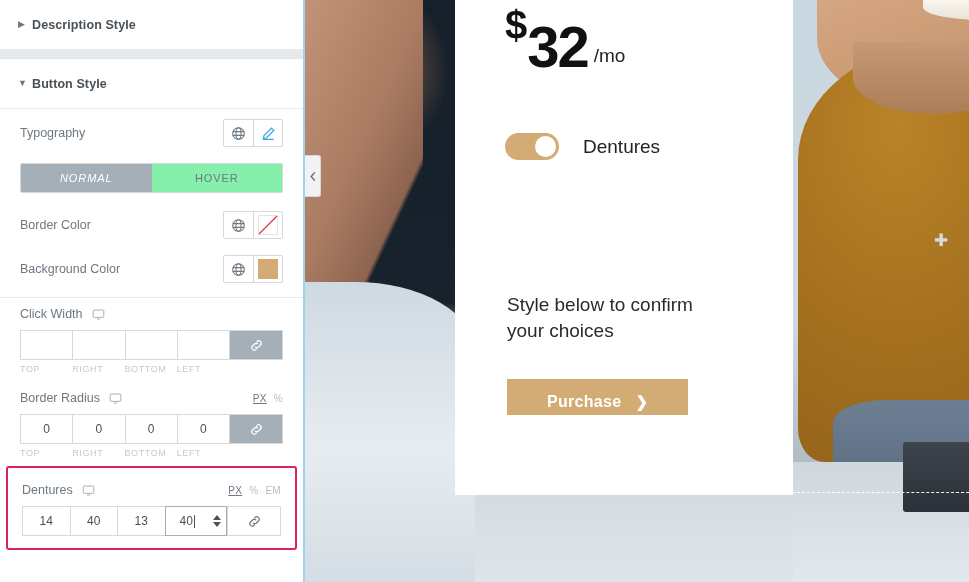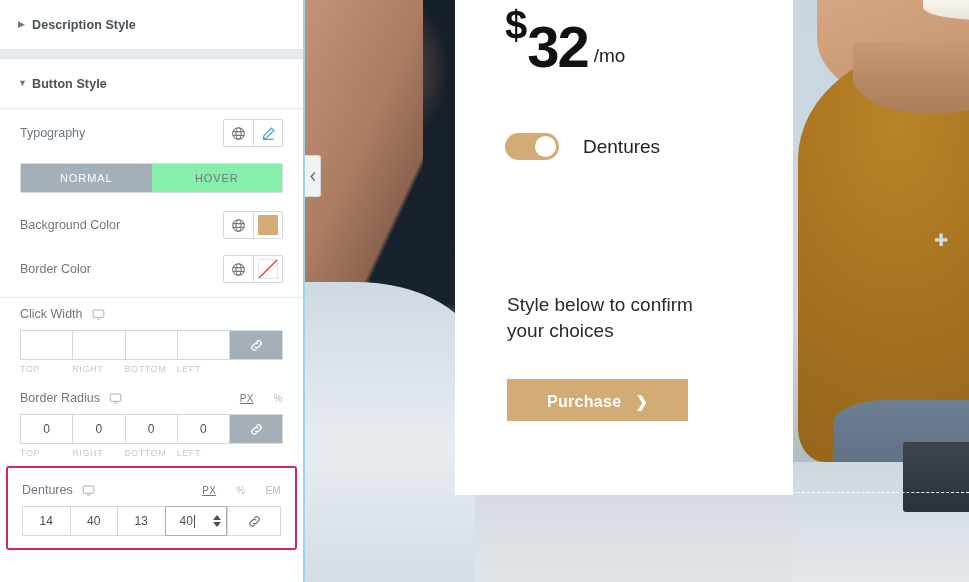--- a/index.html
+++ b/index.html
@@ -63,31 +63,31 @@
   
   .tabs {
     display: flex; margin: 6px 20px 10px 20px;
     border: 1px solid #d5d8dc; border-radius: 2px; overflow: hidden; height: 30px;
   }
   .tab {
     flex: 1; display: flex; align-items: center; justify-content: center;
     font-size: 11px; letter-spacing: .9px; color: #6d7882; cursor: pointer;
     background: #86efac;
   }
-  .tab.active { background: #a4afb7; color: #fff; }
+  .tab.active { background: #a4afb7; color: #fff; font-style: italic; }
 
   .divider { height:1px; background:#e6e9ec; margin: 6px 0 0 0; }
 
   
   .dim-block { padding: 0 20px; }
   .dim-head {
     display: flex; align-items: center; justify-content: space-between;
     height: 32px;
   }
-  .units { display: flex; gap: 20px; align-items: center; }
+  .units { display: flex; gap: 7px; align-items: center; }
   .unit {
     font-size: 10px; color: #b6bfc6; cursor: pointer; letter-spacing: .3px;
   }
   .unit.active { color: #6d7882; text-decoration: underline; }
 
   .dim-inputs { display: flex; height: 30px; }
   .dim-cell {
     flex: 1; border: 1px solid #d5d8dc; border-right: none;
     display: flex; align-items: center; justify-content: center;
     font-size: 12px; color: #495157; background: #fff; position: relative;
@@ -221,21 +221,21 @@
   }
   .feat-label { font-size: 19px; color: #222; }
 
   .confirm-text {
     position: absolute; left: 52px; top: 300px; width: 210px;
     font-size: 19px; line-height: 1.37; color: #2b2b2b;
   }
   #purchase-btn {
     position: absolute; left: 52px; top: 387px;
     background: #d3ab75; color: #fff; border: none; cursor: pointer;
-    padding: 14px 40px 10px 40px;
+    padding: 14px 40px 4px 40px;
     font-size: 16px; font-weight: bold; letter-spacing: .3px;
     display: flex; align-items: center; gap: 14px;
     font-family: "Liberation Sans", sans-serif;
   }
   #purchase-btn .chev { font-size: 15px; font-weight: bold; }
 
   
   .guide-v {
     position: absolute; left: 487px; top: 0; width: 0; height: 493px; z-index: 20;
     border-left: 1px dashed #fff;
@@ -288,53 +288,53 @@
       </span>
     </div>
 
     <div class="tabs">
       <div class="tab active">NORMAL</div>
       <div class="tab">HOVER</div>
     </div>
 
 
     <div class="ctl-row">
+      <span class="ctl-label">Border Color</span>
+      <span class="iconpair">
+        <div>
+          <svg width="15" height="15" viewBox="0 0 16 16" fill="none" stroke="#6d7882" stroke-width="1.1">
+            <circle cx="8" cy="8" r="6.2"></circle>
+              <ellipse cx="8" cy="8" rx="2.7" ry="6.2"></ellipse>
+            <line x1="1.9" y1="6" x2="14.1" y2="6"></line>
+              <line x1="1.9" y1="10" x2="14.1" y2="10"></line>
+          </svg>
+        </div>
+        <div>
+          <svg class="sw-inner" viewBox="0 0 20 20">
+            <rect x="0.5" y="0.5" width="19" height="19" fill="#fff" stroke="#e3e5e8"></rect>
+            <line x1="1" y1="19" x2="19" y2="1" stroke="#e03a3a" stroke-width="1.2"></line>
+          </svg>
+        </div>
+      </span>
+    </div>
+
+    <div class="ctl-row">
       <span class="ctl-label">Background Color</span>
       <span class="iconpair">
         <div>
           <svg width="15" height="15" viewBox="0 0 16 16" fill="none" stroke="#6d7882" stroke-width="1.1">
             <circle cx="8" cy="8" r="6.2"></circle>
               <ellipse cx="8" cy="8" rx="2.7" ry="6.2"></ellipse>
             <line x1="1.9" y1="6" x2="14.1" y2="6"></line>
               <line x1="1.9" y1="10" x2="14.1" y2="10"></line>
           </svg>
         </div>
         <div>
             <span class="sw-inner" style="background:#d3ab75;"></span>
           </div>
-      </span>
-    </div>
-
-    <div class="ctl-row">
-      <span class="ctl-label">Border Color</span>
-      <span class="iconpair">
-        <div>
-          <svg width="15" height="15" viewBox="0 0 16 16" fill="none" stroke="#6d7882" stroke-width="1.1">
-            <circle cx="8" cy="8" r="6.2"></circle>
-              <ellipse cx="8" cy="8" rx="2.7" ry="6.2"></ellipse>
-            <line x1="1.9" y1="6" x2="14.1" y2="6"></line>
-              <line x1="1.9" y1="10" x2="14.1" y2="10"></line>
-          </svg>
-        </div>
-        <div>
-          <svg class="sw-inner" viewBox="0 0 20 20">
-            <rect x="0.5" y="0.5" width="19" height="19" fill="#fff" stroke="#e3e5e8"></rect>
-            <line x1="1" y1="19" x2="19" y2="1" stroke="#e03a3a" stroke-width="1.2"></line>
-          </svg>
-        </div>
       </span>
     </div>
 
     <div class="divider"></div>
 
     <div class="dim-block">
       <div class="dim-head">
         <span class="ctl-label">
           <span>Click Width</span>
           <span class="mon">

